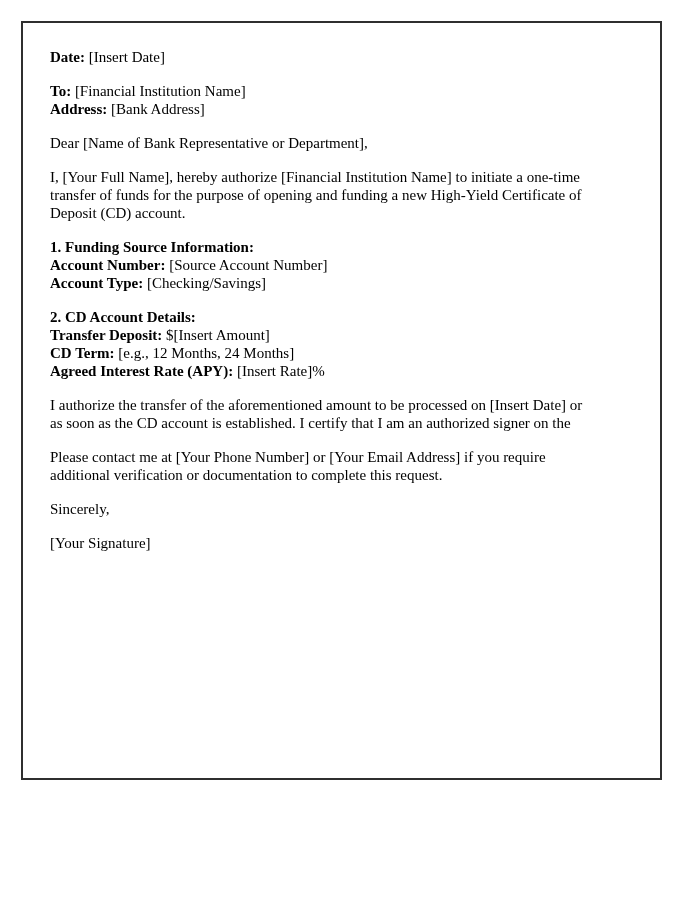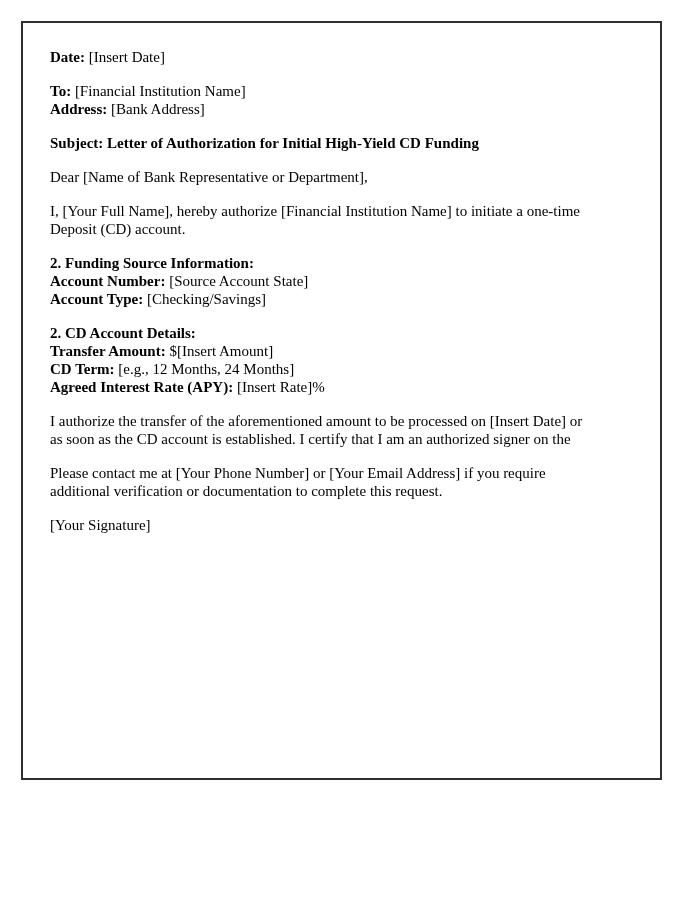--- a/index.html
+++ b/index.html
@@ -52,46 +52,47 @@
   <div class="doc-page" style="border-color: rgb(47, 47, 47); background: rgb(255, 255, 255);">
     <div>
         <div class="para">
           <div class="line"><strong>Date:</strong><span> [Insert Date]</span></div>
         </div>
         <div class="para">
           <div class="line"><strong>To:</strong><span> [Financial Institution Name]</span></div>
           <div class="line"><strong>Address:</strong><span> [Bank Address]</span></div>
         </div>
         <div class="para">
-          <div class="line"><strong>Subject: Letter of Authorization for Initial High-Yield CD Funding</strong></div>
-        </div>
-        <div class="para">
           <div class="line"><span>Dear [Name of Bank Representative or Department],</span></div>
         </div>
         <div class="para">
           <div class="line"><span>I, [Your Full Name], hereby authorize [Financial Institution Name] to initiate a one-time</span></div>
+          <div class="line"><span>transfer of funds for the purpose of opening and funding a new High-Yield Certificate of</span></div>
           <div class="line"><span>Deposit (CD) account.</span></div>
         </div>
         <div class="para">
-          <div class="line"><strong>2. Funding Source Information:</strong></div>
-          <div class="line"><strong>Account Number:</strong><span> [Source Account State]</span></div>
+          <div class="line"><strong>1. Funding Source Information:</strong></div>
+          <div class="line"><strong>Account Number:</strong><span> [Source Account Number]</span></div>
           <div class="line"><strong>Account Type:</strong><span> [Checking/Savings]</span></div>
         </div>
         <div class="para">
           <div class="line"><strong>2. CD Account Details:</strong></div>
-          <div class="line"><strong>Transfer Amount:</strong><span> $[Insert Amount]</span></div>
+          <div class="line"><strong>Transfer Deposit:</strong><span> $[Insert Amount]</span></div>
           <div class="line"><strong>CD Term:</strong><span> [e.g., 12 Months, 24 Months]</span></div>
           <div class="line"><strong>Agreed Interest Rate (APY):</strong><span> [Insert Rate]%</span></div>
         </div>
         <div class="para">
           <div class="line"><span>I authorize the transfer of the aforementioned amount to be processed on [Insert Date] or</span></div>
           <div class="line"><span>as soon as the CD account is established. I certify that I am an authorized signer on the</span></div>
         </div>
         <div class="para">
           <div class="line"><span>Please contact me at [Your Phone Number] or [Your Email Address] if you require</span></div>
           <div class="line"><span>additional verification or documentation to complete this request.</span></div>
         </div>
         <div class="para">
+          <div class="line"><span>Sincerely,</span></div>
+        </div>
+        <div class="para">
           <div class="line"><span>[Your Signature]</span></div>
         </div>
       </div>
   </div>
 </div>
 
 </body></html>

